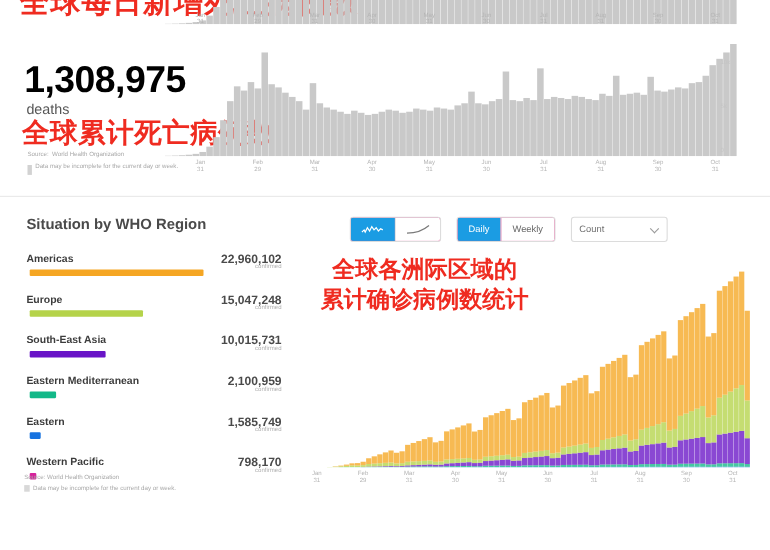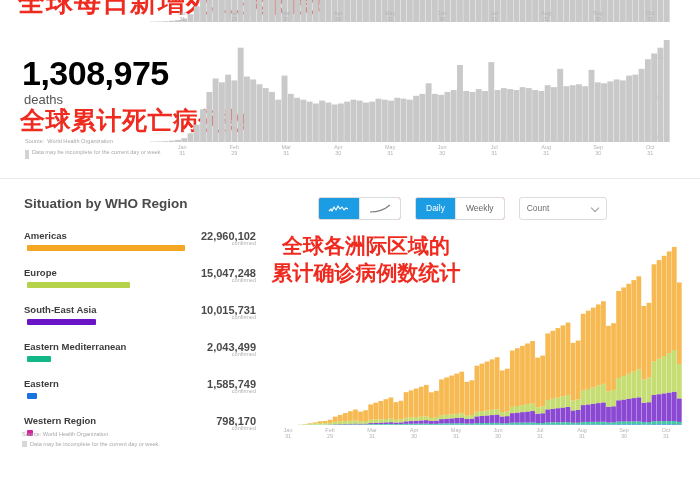--- a/index.html
+++ b/index.html
@@ -94,21 +94,21 @@
   .region-conf { position: absolute; right: 0; top: 10px; font-size: 5.5px; color: #b0b0b0; }
   .region-bar { position: absolute; left: 3px; top: 15px; height: 6px; border-radius: 1px; }
 
   .footer-src { position: absolute; left: 22px; top: 430px; }
   .footer-line { font-size: 5.6px; color: #a8a8a8; line-height: 8px; }
   .footer-note { display: flex; gap: 3px; align-items: flex-start; margin-top: 2px; }
   .footer-swatch { width: 5px; height: 6px; background: #d8d8d8; flex: 0 0 auto; margin-top: 1px; }
 
   
   .region-redtext {
-    position: absolute; left: 256px; top: 232px;
+    position: absolute; left: 276px; top: 232px;
     font-size: 21px; font-weight: 700; color: #ef2b20; line-height: 27px;
     text-align: center; width: 220px; white-space: nowrap;
   }
 
   .stacked-chart { position: absolute; left: 262px; top: 235px; width: 420px; height: 190px; }
   .stacked-axis { position: absolute; left: 262px; top: 425px; width: 420px; height: 20px; }
 
   .tick { font-size: 5.5px; fill: #b4b4b4; text-anchor: middle; }
   .tick-sub { font-size: 5.5px; fill: #b4b4b4; text-anchor: middle; }
 </style>
@@ -405,32 +405,32 @@
           <div class="region-bar" style="background: rgb(181, 211, 74); width: 103.49px;"></div>
         </div>
         <div class="region-row">
           <div class="region-name">South-East Asia</div>
           <div class="region-val">10,015,731</div>
           <div class="region-conf">confirmed</div>
           <div class="region-bar" style="background: rgb(105, 20, 199); width: 68.888px;"></div>
         </div>
         <div class="region-row">
           <div class="region-name">Eastern Mediterranean</div>
-          <div class="region-val">2,043,499</div>
+          <div class="region-val">2,100,959</div>
           <div class="region-conf">confirmed</div>
           <div class="region-bar" style="background: rgb(18, 184, 136); width: 24.332px;"></div>
         </div>
         <div class="region-row">
           <div class="region-name">Eastern</div>
           <div class="region-val">1,585,749</div>
           <div class="region-conf">confirmed</div>
           <div class="region-bar" style="background: rgb(23, 115, 224); width: 9.638px;"></div>
         </div>
         <div class="region-row">
-          <div class="region-name">Western Region</div>
+          <div class="region-name">Western Pacific</div>
           <div class="region-val">798,170</div>
           <div class="region-conf">confirmed</div>
           <div class="region-bar" style="background: rgb(214, 33, 155); width: 5.53px;"></div>
         </div>
       </div>
 
     <div class="footer-src">
       <div class="footer-line">Source: World Health Organization</div>
       <div class="footer-note">
         <span class="footer-swatch"></span>

